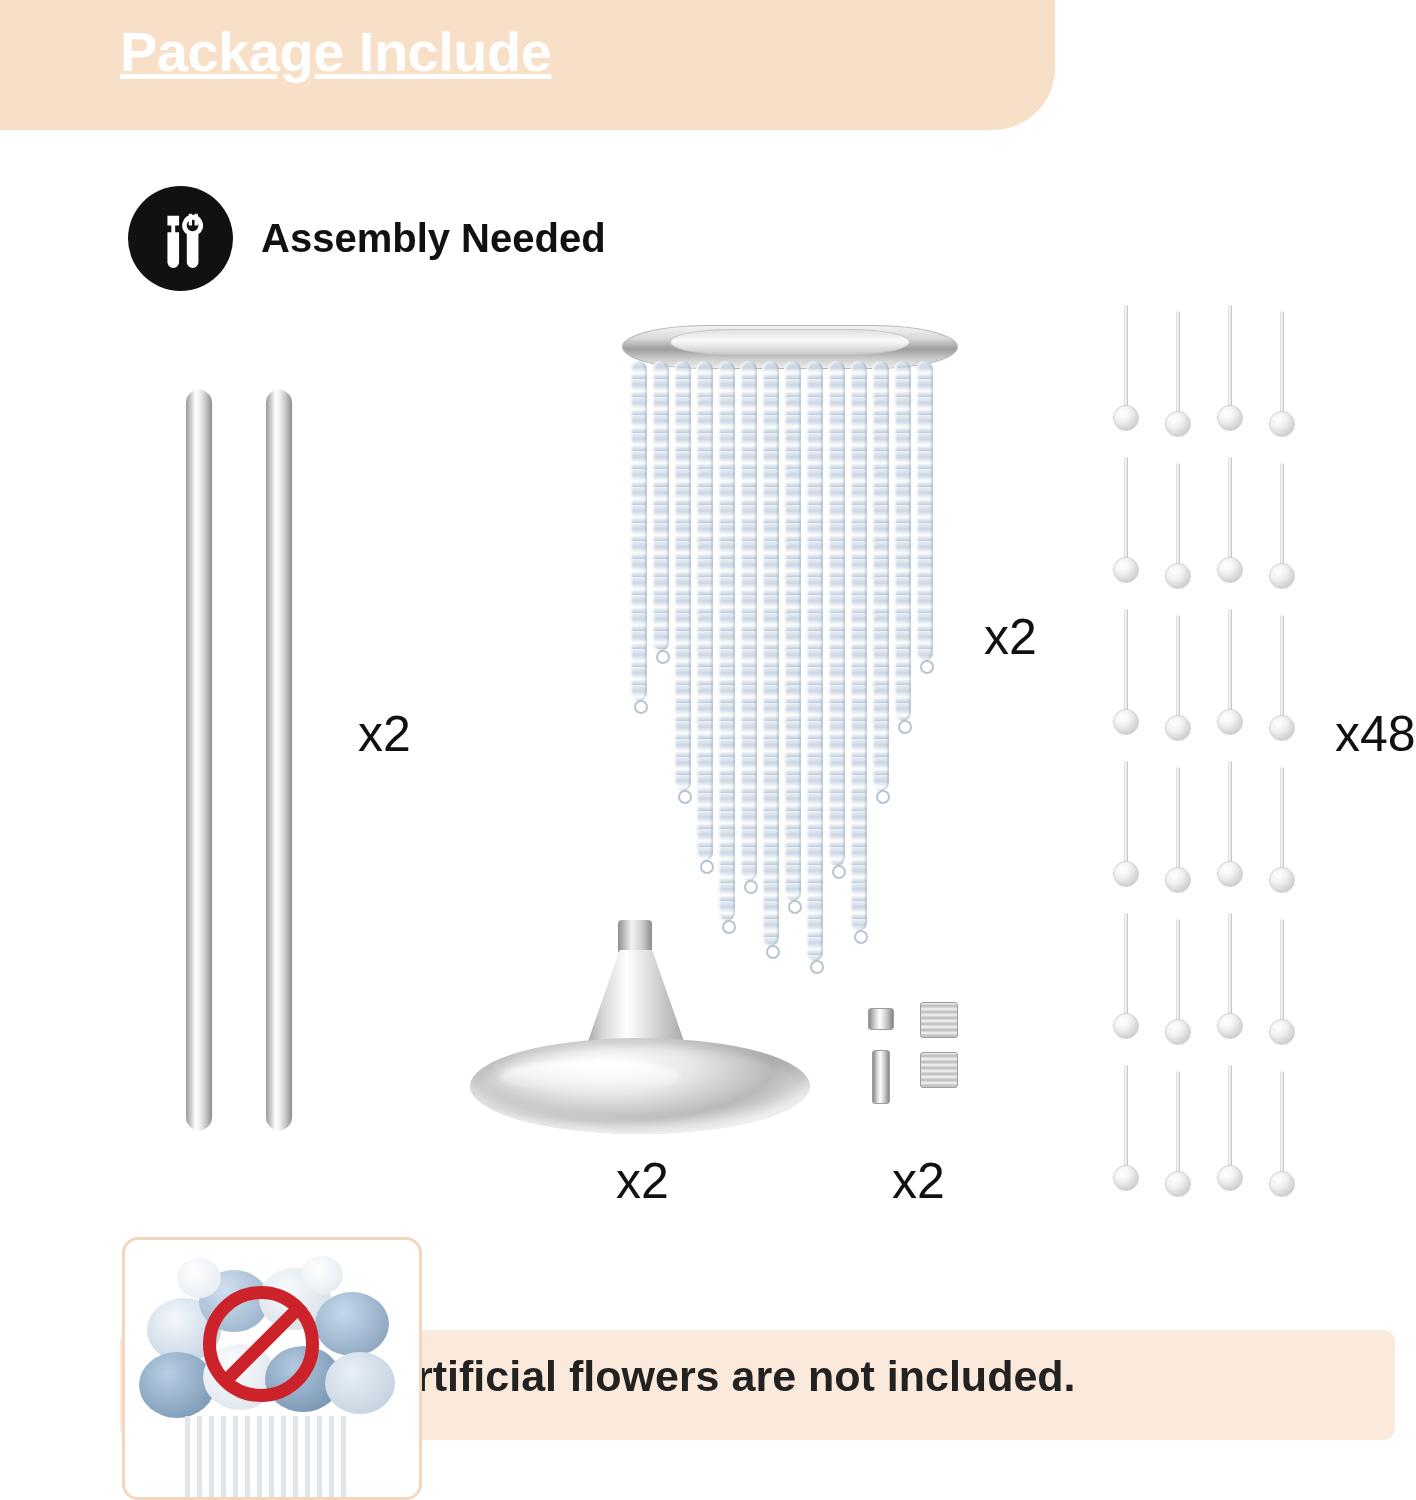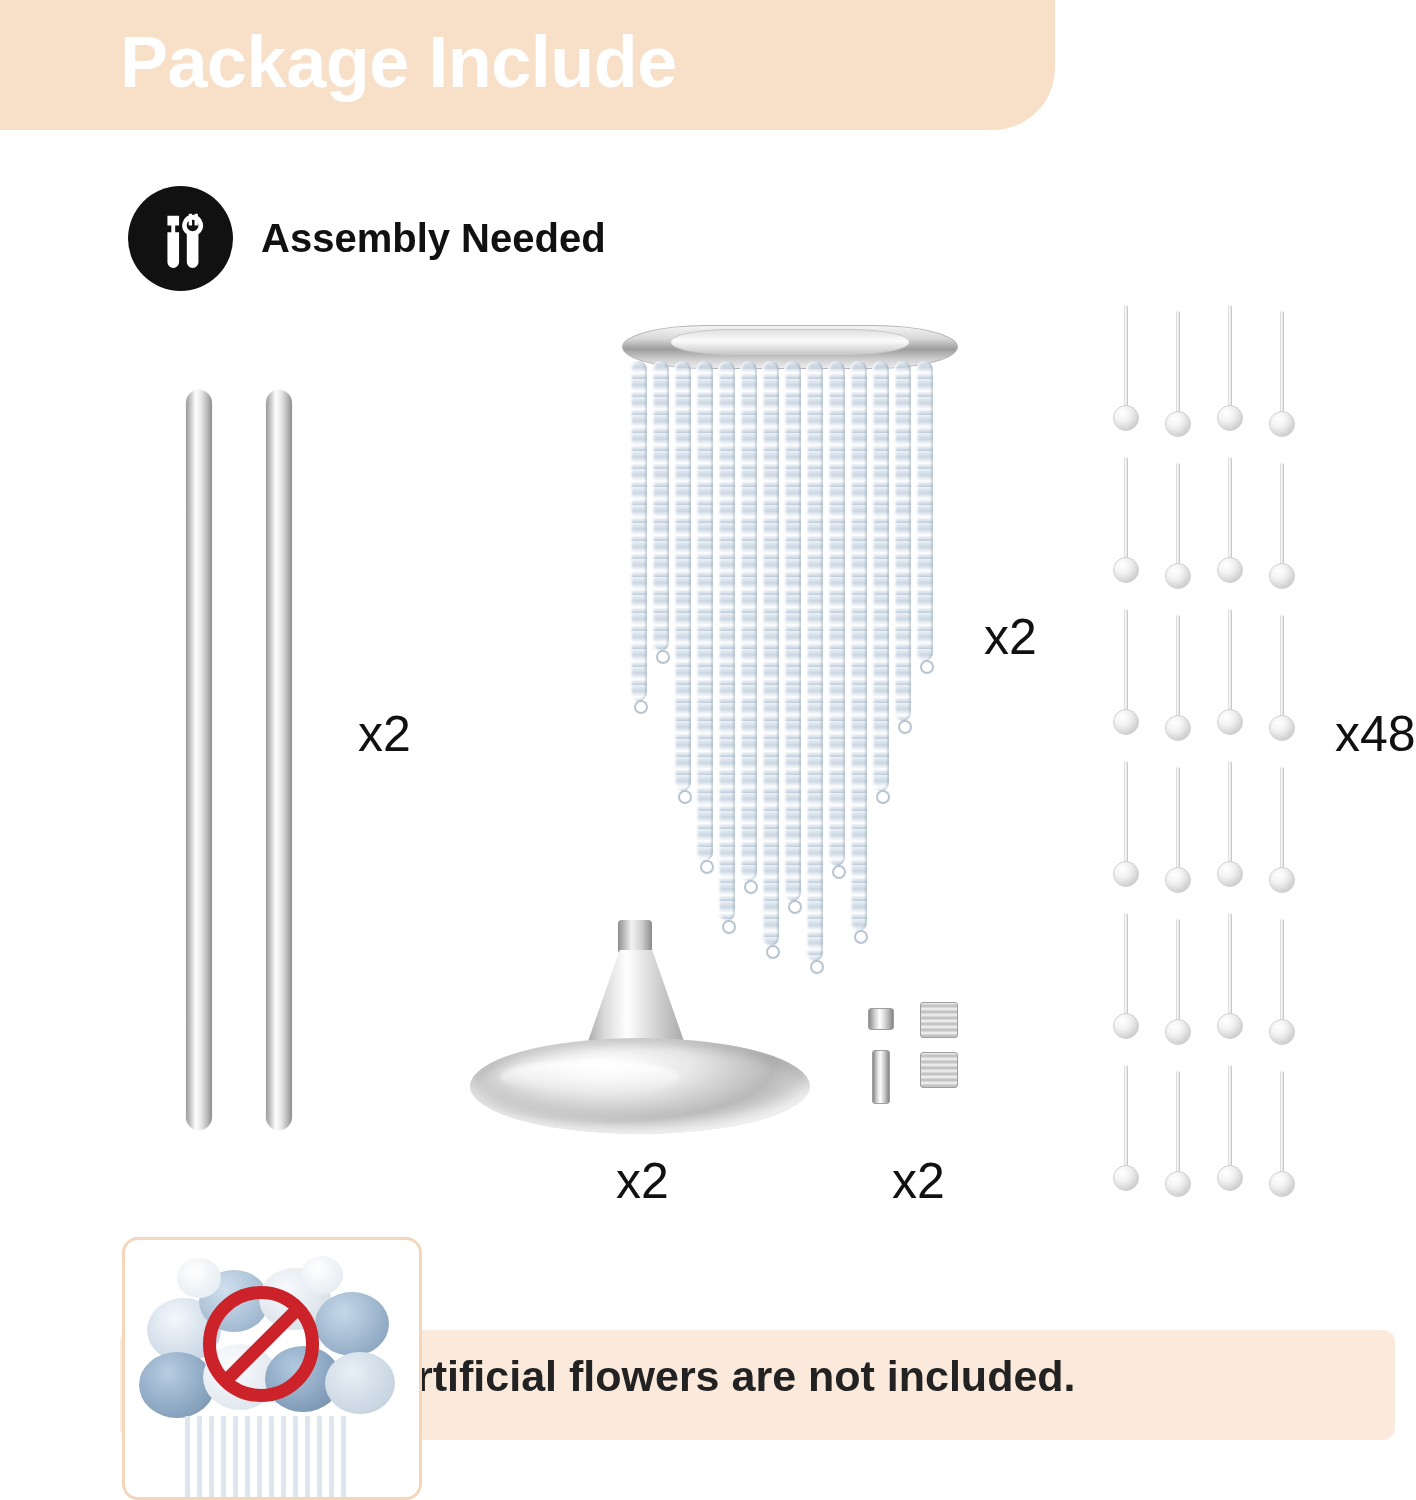--- a/index.html
+++ b/index.html
@@ -23,26 +23,27 @@
     top: 0;
     width: 1055px;
     height: 130px;
     background: #f7dfc8;
     border-bottom-right-radius: 62px;
   }
   .header-title {
     position: absolute;
     left: 120px;
     top: 14px;
-    font-size: 72px;
+    font-size: 56px;
     font-weight: bold;
     color: #ffffff;
     letter-spacing: -0.5px;
     line-height: 1.35;
     white-space: nowrap;
+    text-decoration: underline;
   }
 
   
   .assembly-row {
     position: absolute;
     left: 128px;
     top: 186px;
     display: flex;
     align-items: center;
     gap: 28px;

